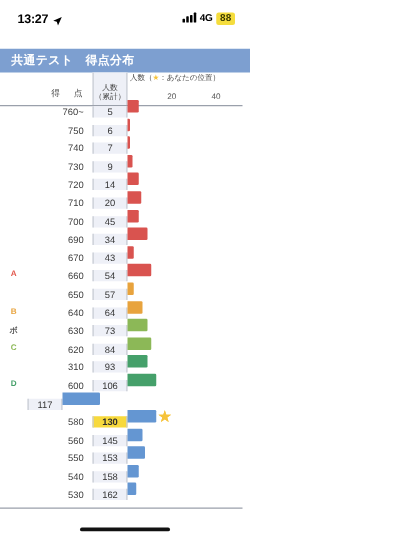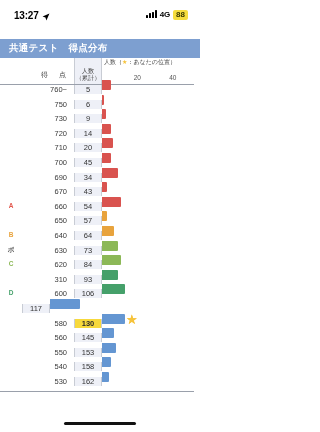--- a/index.html
+++ b/index.html
@@ -181,20 +181,30 @@
             <div class="c-score">750</div>
             <div class="c-count">6</div>
             <div class="c-bars">
               <div class="gridline" style="left: 38.4615%;"></div>
               <div class="gridline" style="left: 76.9231%;"></div>
               <div class="bar" style="width: 1.92308%; background: rgb(217, 83, 79);"></div>
             </div>
           </div>
           <div class="row">
             <div class="c-grade"></div>
+            <div class="c-score">740</div>
+            <div class="c-count">7</div>
+            <div class="c-bars">
+              <div class="gridline" style="left: 38.4615%;"></div>
+              <div class="gridline" style="left: 76.9231%;"></div>
+              <div class="bar" style="width: 1.92308%; background: rgb(217, 83, 79);"></div>
+            </div>
+          </div>
+          <div class="row">
+            <div class="c-grade"></div>
             <div class="c-score">730</div>
             <div class="c-count">9</div>
             <div class="c-bars">
               <div class="gridline" style="left: 38.4615%;"></div>
               <div class="gridline" style="left: 76.9231%;"></div>
               <div class="bar" style="width: 3.84615%; background: rgb(217, 83, 79);"></div>
             </div>
           </div>
           <div class="row">
             <div class="c-grade"></div>

